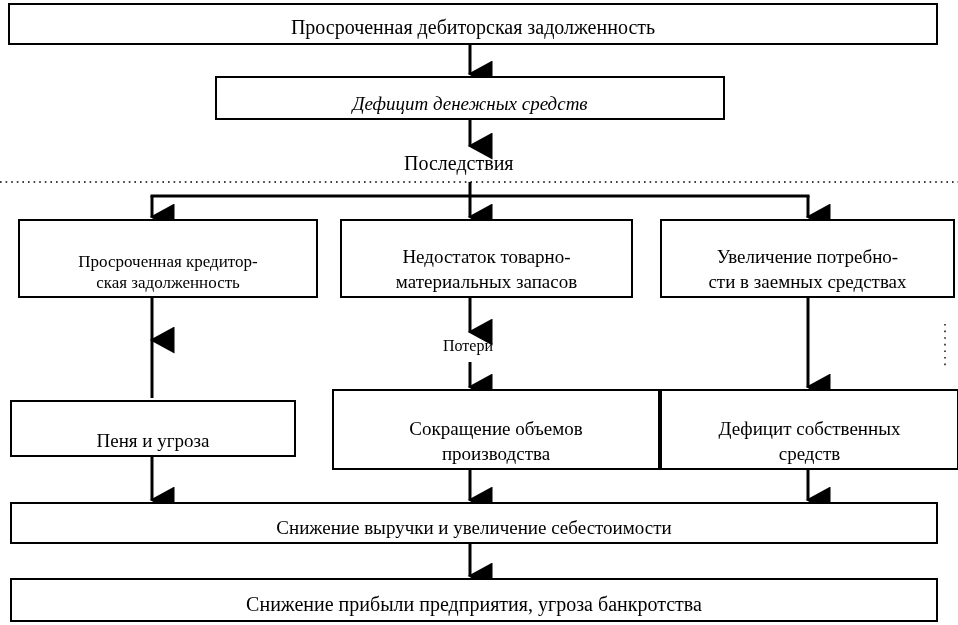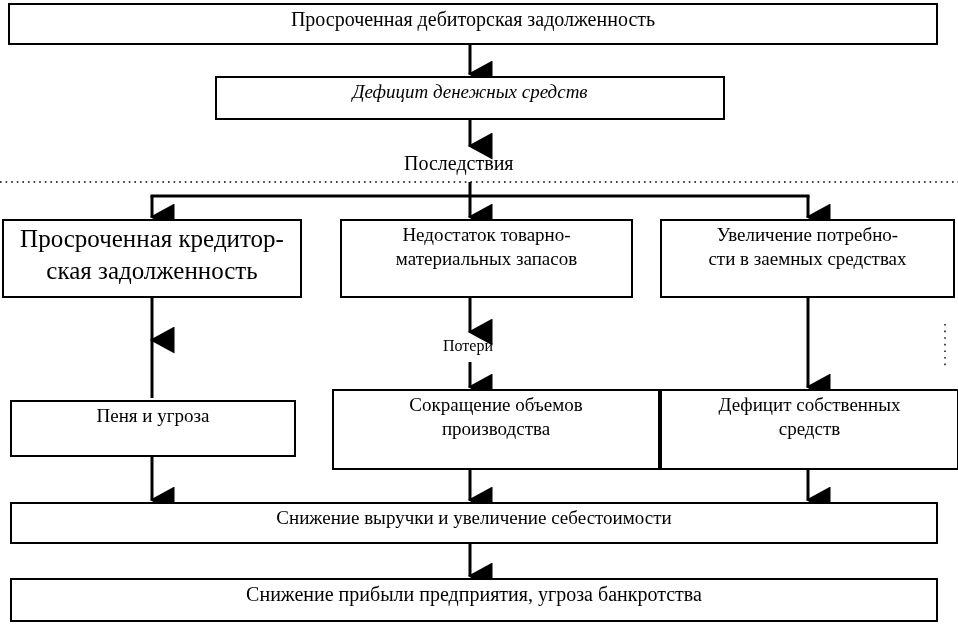--- a/index.html
+++ b/index.html
@@ -24,21 +24,21 @@
     width: 958px;
     height: 625px;
     pointer-events: none;
   }
   .node {
     position: absolute;
     box-sizing: border-box;
     border: 2px solid #000000;
     background: #ffffff;
     display: flex;
-    align-items: flex-start;
+    align-items: flex-end;
     justify-content: center;
     text-align: center;
     color: #000000;
     line-height: 1.28;
     padding: 2px 6px;
   }
   .node .txt {
     display: block;
     width: 100%;
     white-space: pre-line;
@@ -81,21 +81,21 @@
         <line x1="470" y1="544" x2="470" y2="576" stroke="#000000" stroke-width="3" marker-end="url(#ah)"></line>
       </g>
   </svg>
 
   <div class="node" style="left: 8px; top: 3px; width: 930px; height: 42px; font-size: 20px; border-color: rgb(0, 0, 0); background: rgb(255, 255, 255);">
     <span class="txt">Просроченная дебиторская задолженность</span>
   </div>
   <div class="node" style="left: 215px; top: 76px; width: 510px; height: 44px; font-size: 19px; border-color: rgb(0, 0, 0); background: rgb(255, 255, 255); font-style: italic;">
     <span class="txt">Дефицит денежных средств</span>
   </div>
-  <div class="node" style="left: 2px; top: 219px; width: 300px; height: 79px; font-size: 25px; border-color: rgb(0, 0, 0); background: rgb(255, 255, 255);">
+  <div class="node" style="left: 18px; top: 219px; width: 300px; height: 79px; font-size: 17px; border-color: rgb(0, 0, 0); background: rgb(255, 255, 255);">
     <span class="txt">Просроченная кредитор-
 ская задолженность</span>
   </div>
   <div class="node" style="left: 340px; top: 219px; width: 293px; height: 79px; font-size: 19px; border-color: rgb(0, 0, 0); background: rgb(255, 255, 255);">
     <span class="txt">Недостаток товарно-
 материальных запасов</span>
   </div>
   <div class="node" style="left: 660px; top: 219px; width: 295px; height: 79px; font-size: 19px; border-color: rgb(0, 0, 0); background: rgb(255, 255, 255);">
     <span class="txt">Увеличение потребно-
 сти в заемных средствах</span>

